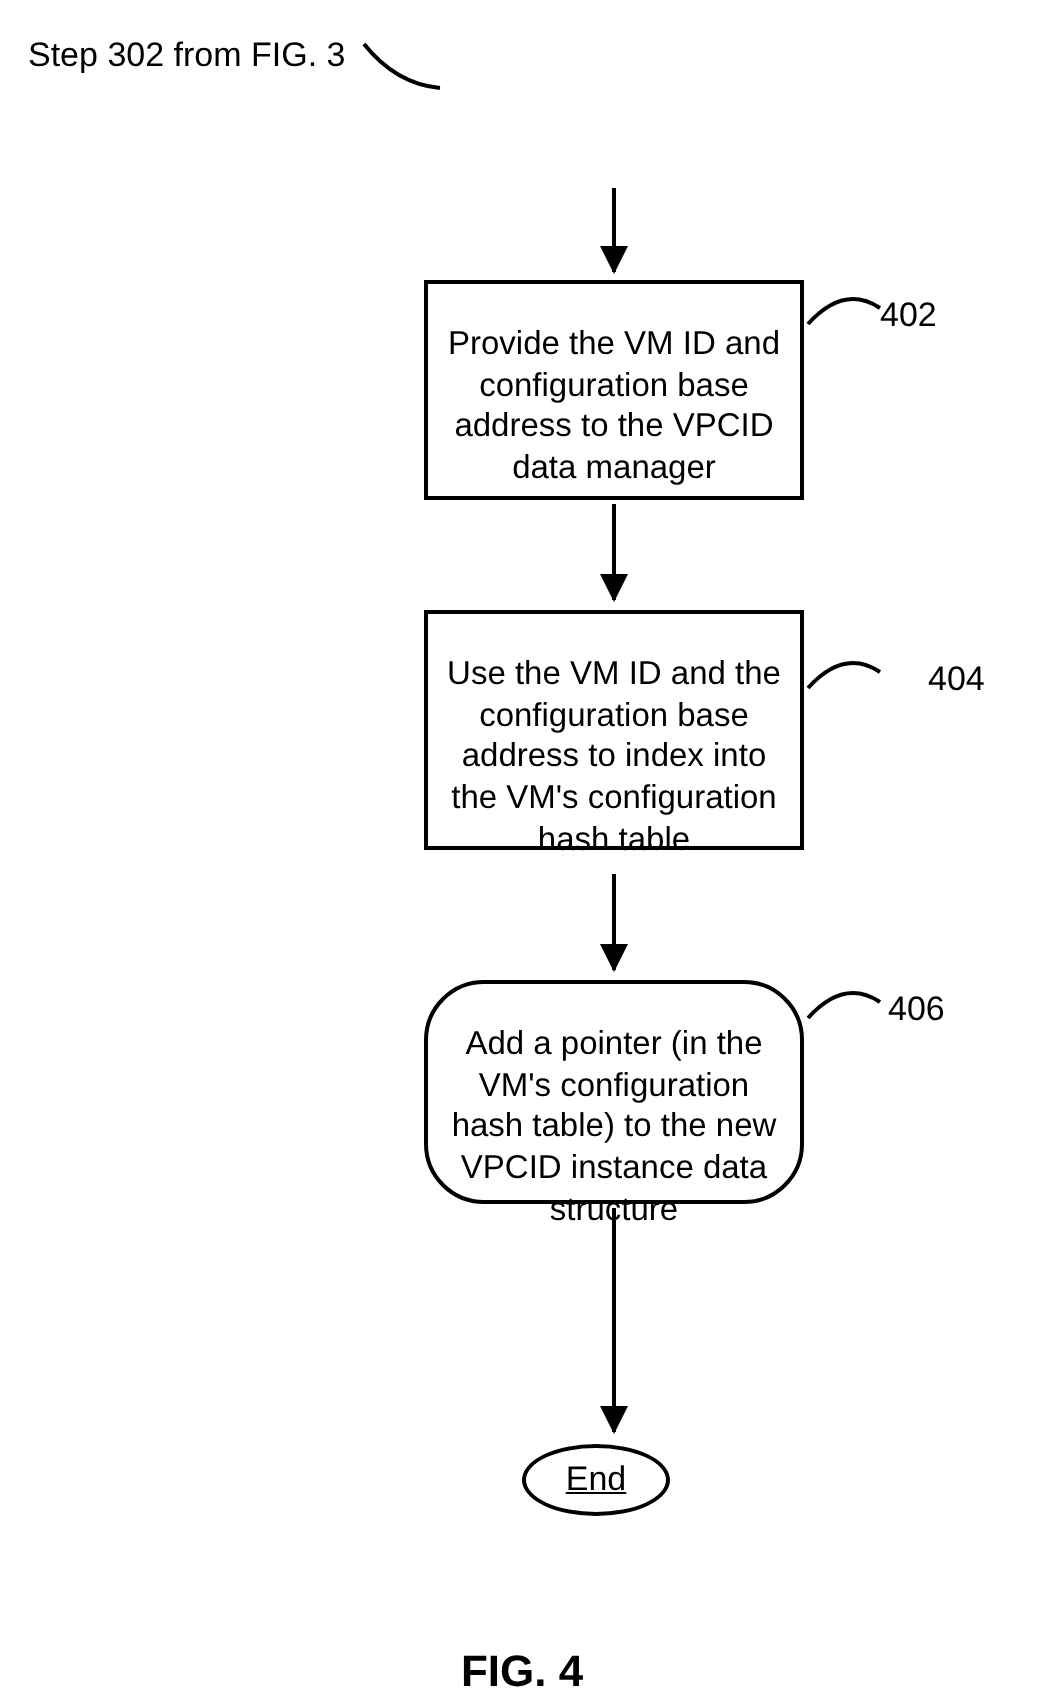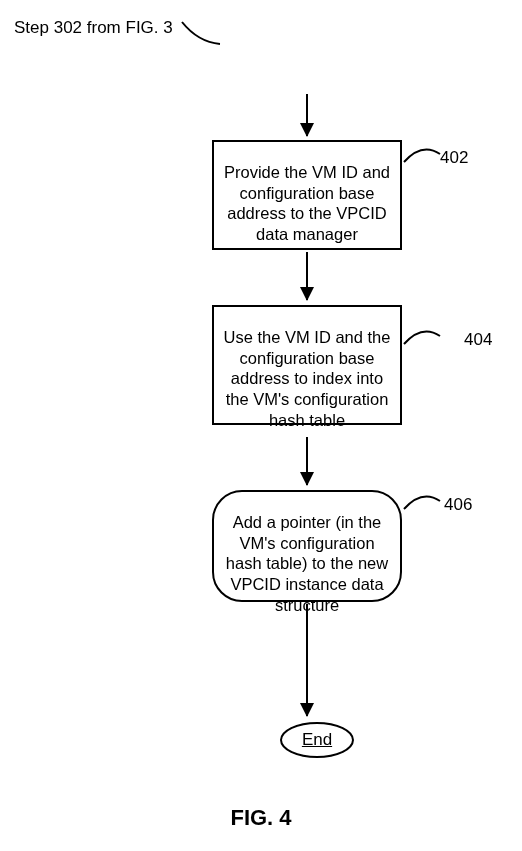--- a/index.html
+++ b/index.html
@@ -33,21 +33,21 @@
       border-radius: 50%;
       width: 70px;
       height: 32px;
       display: flex;
       align-items: center;
       justify-content: center;
       font-size: 17px;
       background: white;
     }
     .start-node { left: 272px; top: 60px; }
-    .end-node { left: 280px; top: 722px; text-decoration: underline; }
+    .end-node { left: 261px; top: 722px; text-decoration: underline; }
     .step-box {
       position: absolute;
       border: 2px solid black;
       background: white;
       width: 190px;
       text-align: center;
       font-size: 16.5px;
       line-height: 1.25;
       padding: 20px 7px;
       box-sizing: border-box;
@@ -82,21 +82,21 @@
       border-top: 14px solid black;
     }
     .a1 { left: 306px; top: 94px; height: 42px; }
     .a2 { left: 306px; top: 252px; height: 48px; }
     .a3 { left: 306px; top: 437px; height: 48px; }
     .a4 { left: 306px; top: 604px; height: 112px; }
     .fig-caption {
       position: absolute;
       left: 0;
       width: 100%;
-      bottom: 20px;
+      bottom: 2px;
       text-align: center;
       font-size: 22px;
       font-weight: bold;
     }
   </style>
 </head>
 <body>
 
 <div class="container">
 

